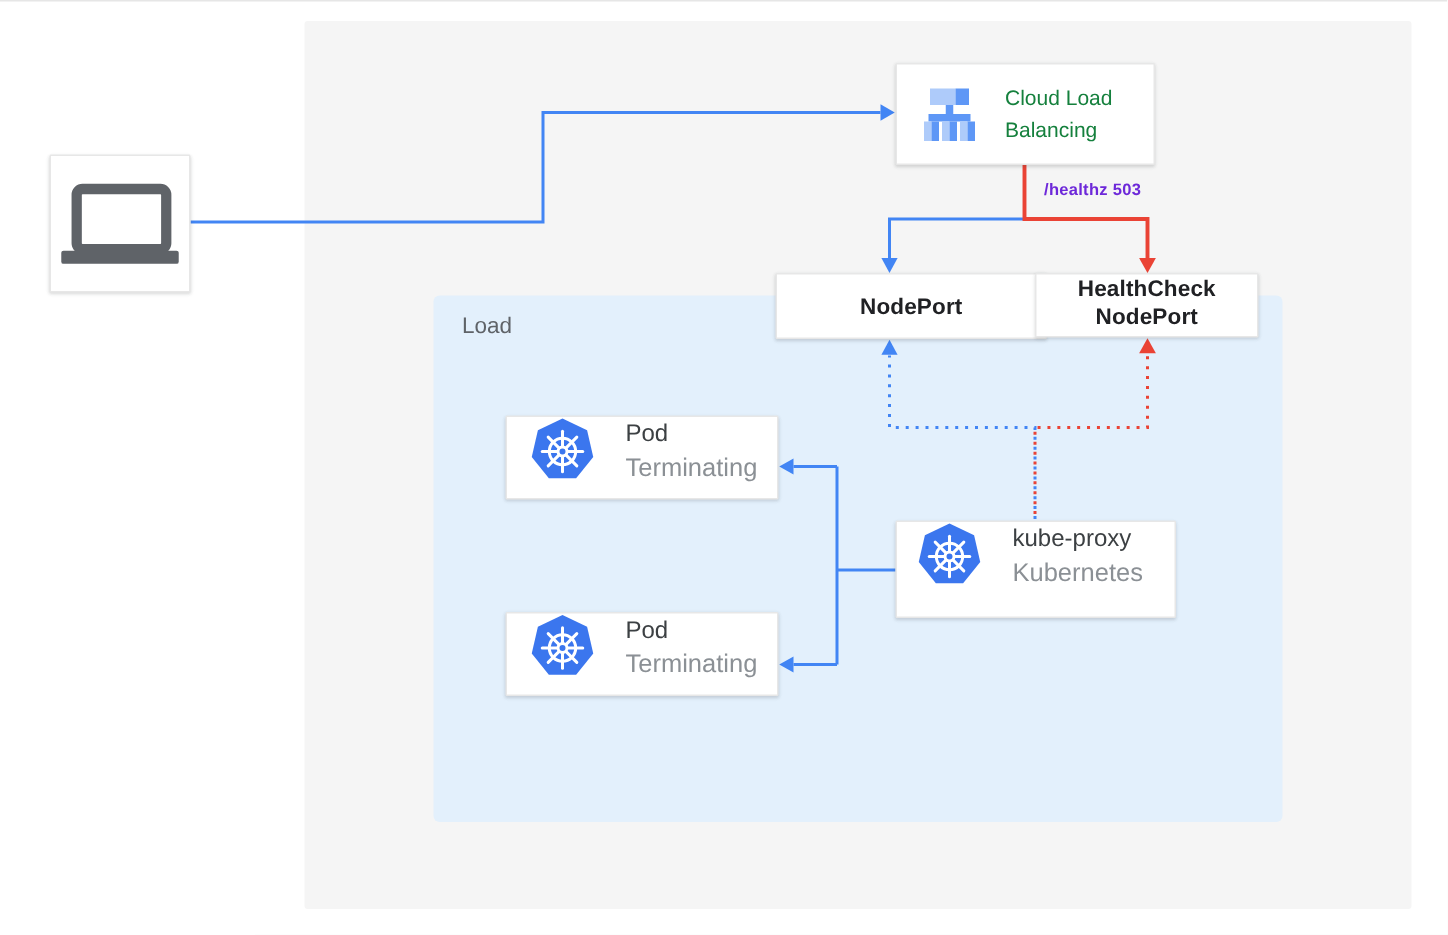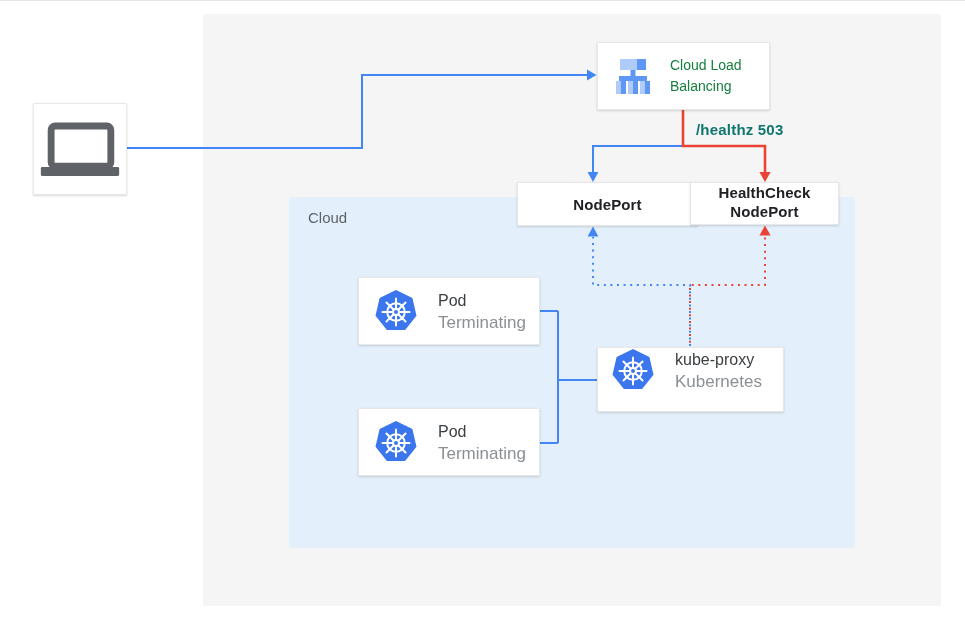--- a/index.html
+++ b/index.html
@@ -13,26 +13,26 @@
   .card{position:absolute;background:#ffffff;border:1px solid #e7e7e7;box-sizing:border-box;
         box-shadow:0 1px 2px rgba(60,64,67,.12),0 1px 3px rgba(60,64,67,.08);border-radius:1px;}
   .laptop{left:33px;top:103px;width:94px;height:92px;display:flex;align-items:center;justify-content:center;}
   .clb{left:597px;top:42px;width:173px;height:68px;display:flex;align-items:center;padding-left:13px;}
   .clb-label{margin-left:15px;font-size:14px;line-height:21px;color:#15803d;max-width:84px;}
   .nodeport{left:517px;top:182px;width:181px;height:44px;display:flex;align-items:center;justify-content:center;}
   .healthcheck{left:690px;top:182px;width:149px;height:43px;display:flex;align-items:flex-start;justify-content:center;text-align:center;}
   .port-label{font-size:15px;font-weight:bold;color:#202124;line-height:19px;letter-spacing:.1px;}
   .pod1{left:337px;top:277px;}
   .pod2{left:337px;top:408px;}
-  .pod{width:182px;height:68px;display:flex;align-items:center;padding-left:15px;margin-left:21px;}
+  .pod{width:182px;height:56px;display:flex;padding-left:15px;}
   .kubeproxy{left:597px;top:347px;width:187px;height:65px;display:flex;align-items:flex-start;padding-left:13px;}
   .k8s-text{margin-left:20px;}
   .k8s-title{font-size:16px;color:#3c4043;line-height:23px;}
   .k8s-sub{font-size:17px;color:#8b9095;line-height:21px;}
-  .healthz{position:absolute;left:696px;top:121px;font-size:15px;font-weight:bold;color:#0f766e;letter-spacing:.2px;}
+  .healthz{position:absolute;left:696px;top:121px;font-size:11px;font-weight:bold;color:#6d28d9;letter-spacing:.2px;}
   svg{display:block;}
 </style>
 </head>
 <body>
 
 <svg width="0" height="0" style="position:absolute" aria-hidden="true">
   <defs>
     <symbol id="k8s-icon" viewBox="0 0 44 44">
       <polygon points="22,1 38.4,8.9 42.5,26.7 31.1,40.9 12.9,40.9 1.5,26.7 5.6,8.9" fill="#3B76EE"></polygon>
       <g stroke="#ffffff" stroke-width="2" stroke-linecap="round">
@@ -45,21 +45,21 @@
       </g>
     </symbol>
   </defs>
 </svg>
 
 <div class="stage">
   <div class="top-rule"></div>
   <div class="canvas"></div>
 
   <div class="nodes-panel">
-    <div class="nodes-label">Cloud</div>
+    <div class="nodes-label">Load</div>
   </div>
 
   <svg class="connectors" viewBox="0 0 965 623">
 
     <g stroke="#4285F4" stroke-width="2" fill="none">
       <path d="M127 148 H362 V75 H587"></path>
     </g>
     <polygon points="587,69.5 587,80.5 596.5,75" fill="#4285F4"></polygon>
 
     <g stroke="#4285F4" stroke-width="2" fill="none">

